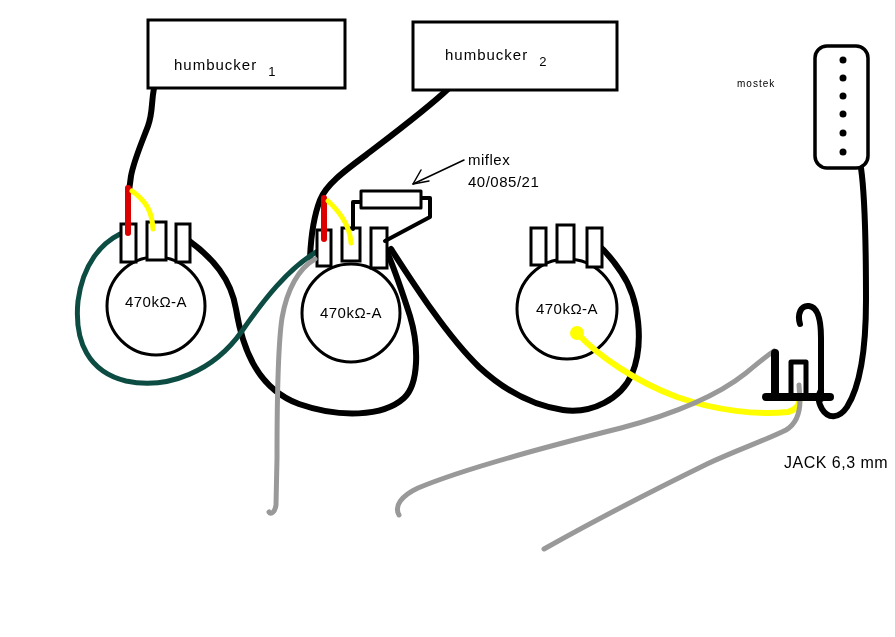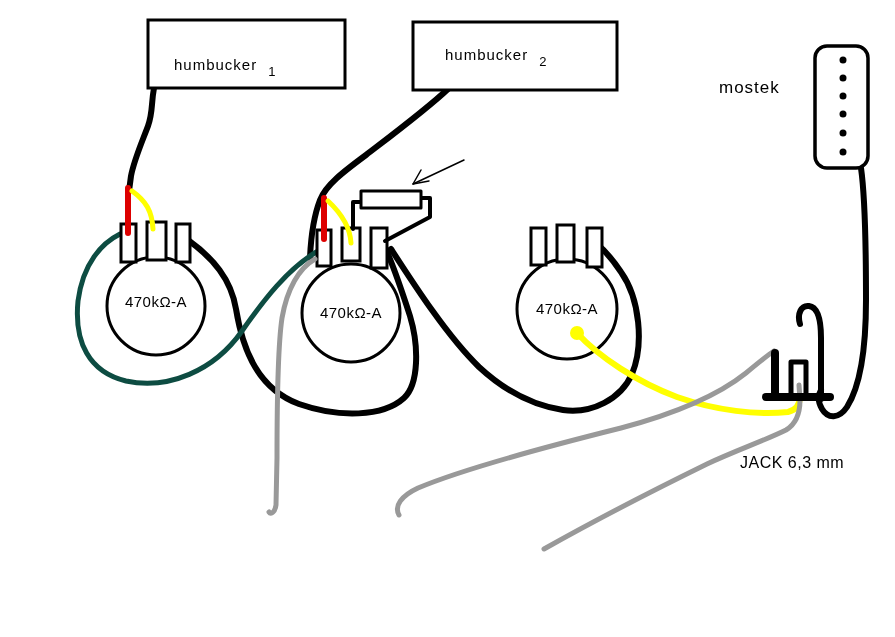--- a/index.html
+++ b/index.html
@@ -35,24 +35,24 @@
     top: 6px;
     font-size: 13px;
     letter-spacing: 0;
   }
   .pot-label {
     font-size: 15px;
     width: 96px;
     text-align: center;
     letter-spacing: 0.5px;
   }
-  .mostek-label { font-size: 17px; letter-spacing: 1px; }
+  .mostek-label { font-size: 10px; letter-spacing: 1px; margin-left: 18px; }
   .cap-label { font-size: 15px; letter-spacing: 0.5px; }
   .cap-label .line2 { display: block; margin-top: 6px; }
-  .jack-label { font-size: 16px; letter-spacing: 0.5px; }
+  .jack-label { font-size: 16px; letter-spacing: 0.5px; margin-left: 44px; }
 </style>
 </head>
 <body>
 
 <div class="stage">
 
   <svg width="895" height="637" viewBox="0 0 895 637">
 
     <g fill="none" stroke-linecap="round" stroke-linejoin="round">
       <path stroke-width="6" d="M 154,88 C 151,104 153,112 148,126 C 142,142 134,160 131,176 L 129,191" stroke="#000000"></path>
@@ -129,20 +129,24 @@
   <div class="lbl hb-label" style="left:174px; top:57px">
     <span>humbucker</span><span class="sub">1</span>
   </div>
 
   <div class="lbl hb-label" style="left:445px; top:47px">
     <span>humbucker</span><span class="sub">2</span>
   </div>
 
   <div class="lbl mostek-label" style="left:719px; top:79px">mostek</div>
 
+  <div class="lbl cap-label" style="left:468px; top:152px">
+    <span>miflex</span>
+    <span class="line2">40/085/21</span>
+  </div>
 
   <div class="lbl pot-label" style="left:108px; top:294px">470kΩ-A</div>
 
   <div class="lbl pot-label" style="left:303px; top:305px">470kΩ-A</div>
 
   <div class="lbl pot-label" style="left:519px; top:301px">470kΩ-A</div>
 
   <div class="lbl jack-label" style="left:740px; top:455px">JACK 6,3 mm</div>
 
 </div>

